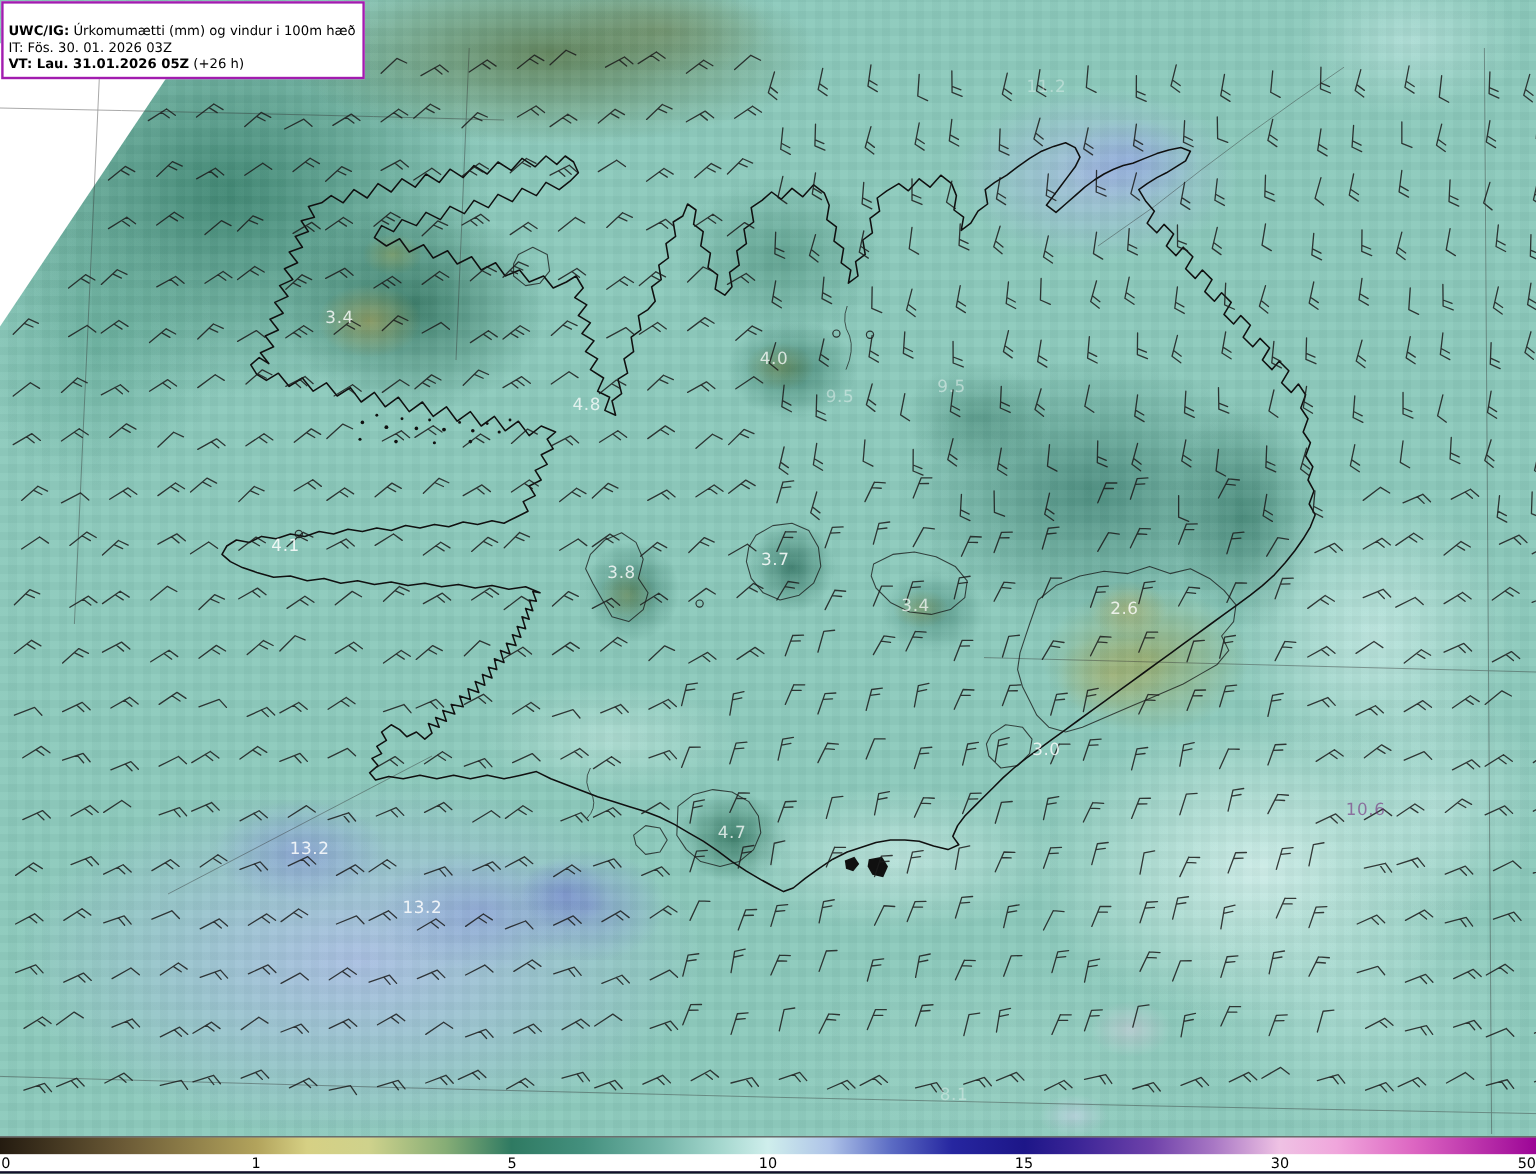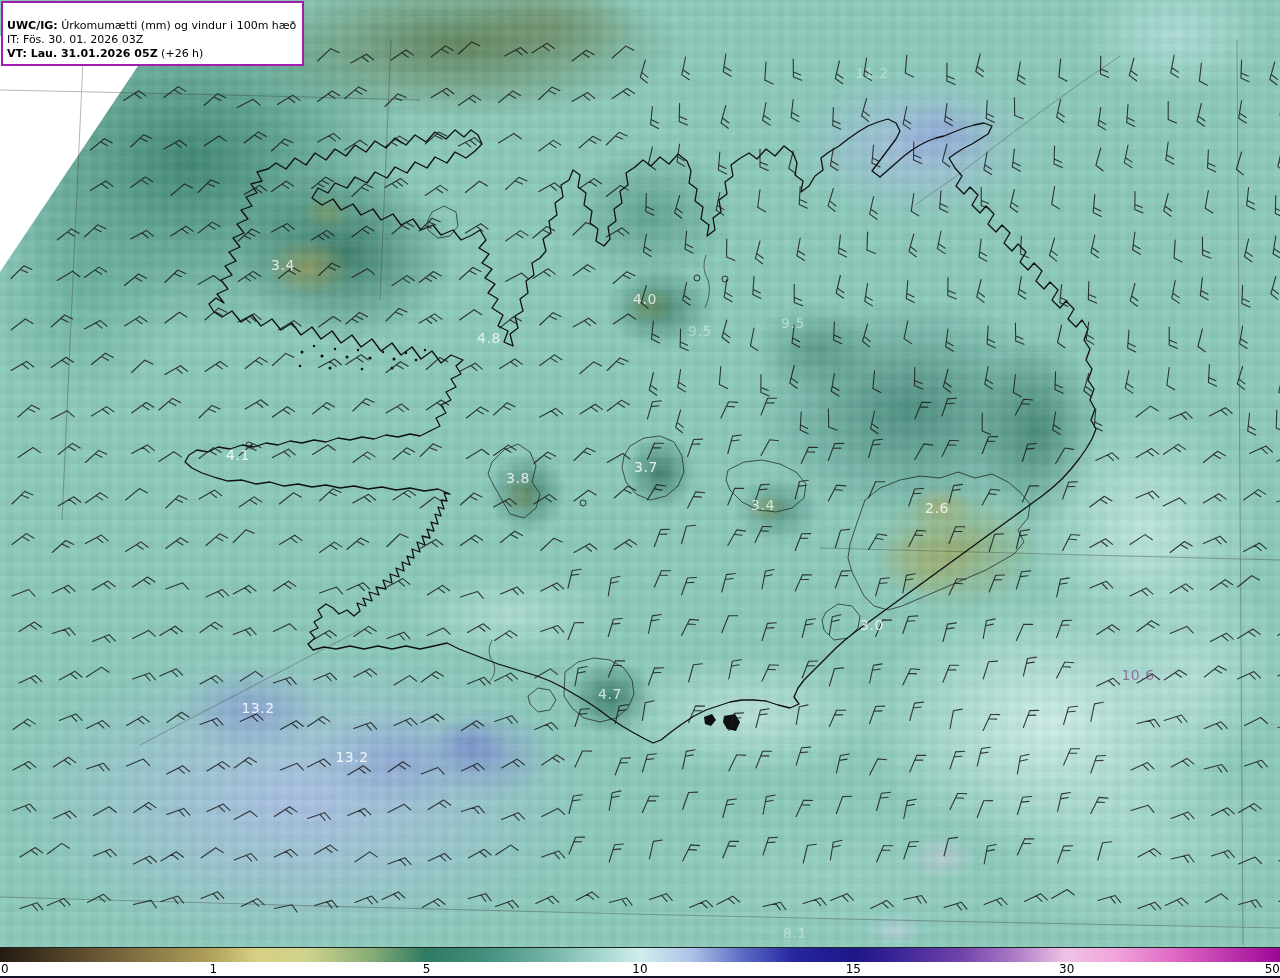--- a/index.html
+++ b/index.html
@@ -862,21 +862,21 @@
       <span class="val-label" style="left: 793px; top: 323px; opacity: 0.45;">9.5</span>
       <span class="val-label" style="left: 238px; top: 455px; opacity: 0.85;">4.1</span>
       <span class="val-label" style="left: 518px; top: 478px; opacity: 0.8;">3.8</span>
       <span class="val-label" style="left: 646px; top: 467px; opacity: 0.85;">3.7</span>
       <span class="val-label" style="left: 763px; top: 505px; opacity: 0.7;">3.4</span>
       <span class="val-label" style="left: 937px; top: 508px; opacity: 0.8;">2.6</span>
       <span class="val-label" style="left: 838px; top: 625px; opacity: 0.8; margin-left: 34px;">3.0</span>
       <span class="val-label" style="left: 610px; top: 694px; opacity: 0.75;">4.7</span>
       <span class="val-label" style="left: 258px; top: 708px; opacity: 0.85;">13.2</span>
       <span class="val-label" style="left: 352px; top: 757px; opacity: 0.85;">13.2</span>
-      <span class="val-label" style="left: 795px; top: 913px; opacity: 0.35; margin-top: 20px;">8.1</span>
+      <span class="val-label" style="left: 795px; top: 913px; opacity: 0.35;">8.1</span>
       <span class="val-label" style="left: 1138px; top: 675px; opacity: 0.55; color: #701a75;">10.6</span>
       <span class="val-label" style="left: 872px; top: 73px; opacity: 0.35;">11.2</span>
     </div>
 
   <div id="title-box">
     <div><span class="b">UWC/IG:</span><span> Úrkomumætti (mm) og vindur i 100m hæð</span></div>
     <div>IT: Fös. 30. 01. 2026 03Z</div>
     <div><span class="b">VT: Lau. 31.01.2026 05Z</span><span> (+26 h)</span></div>
   </div>
 

